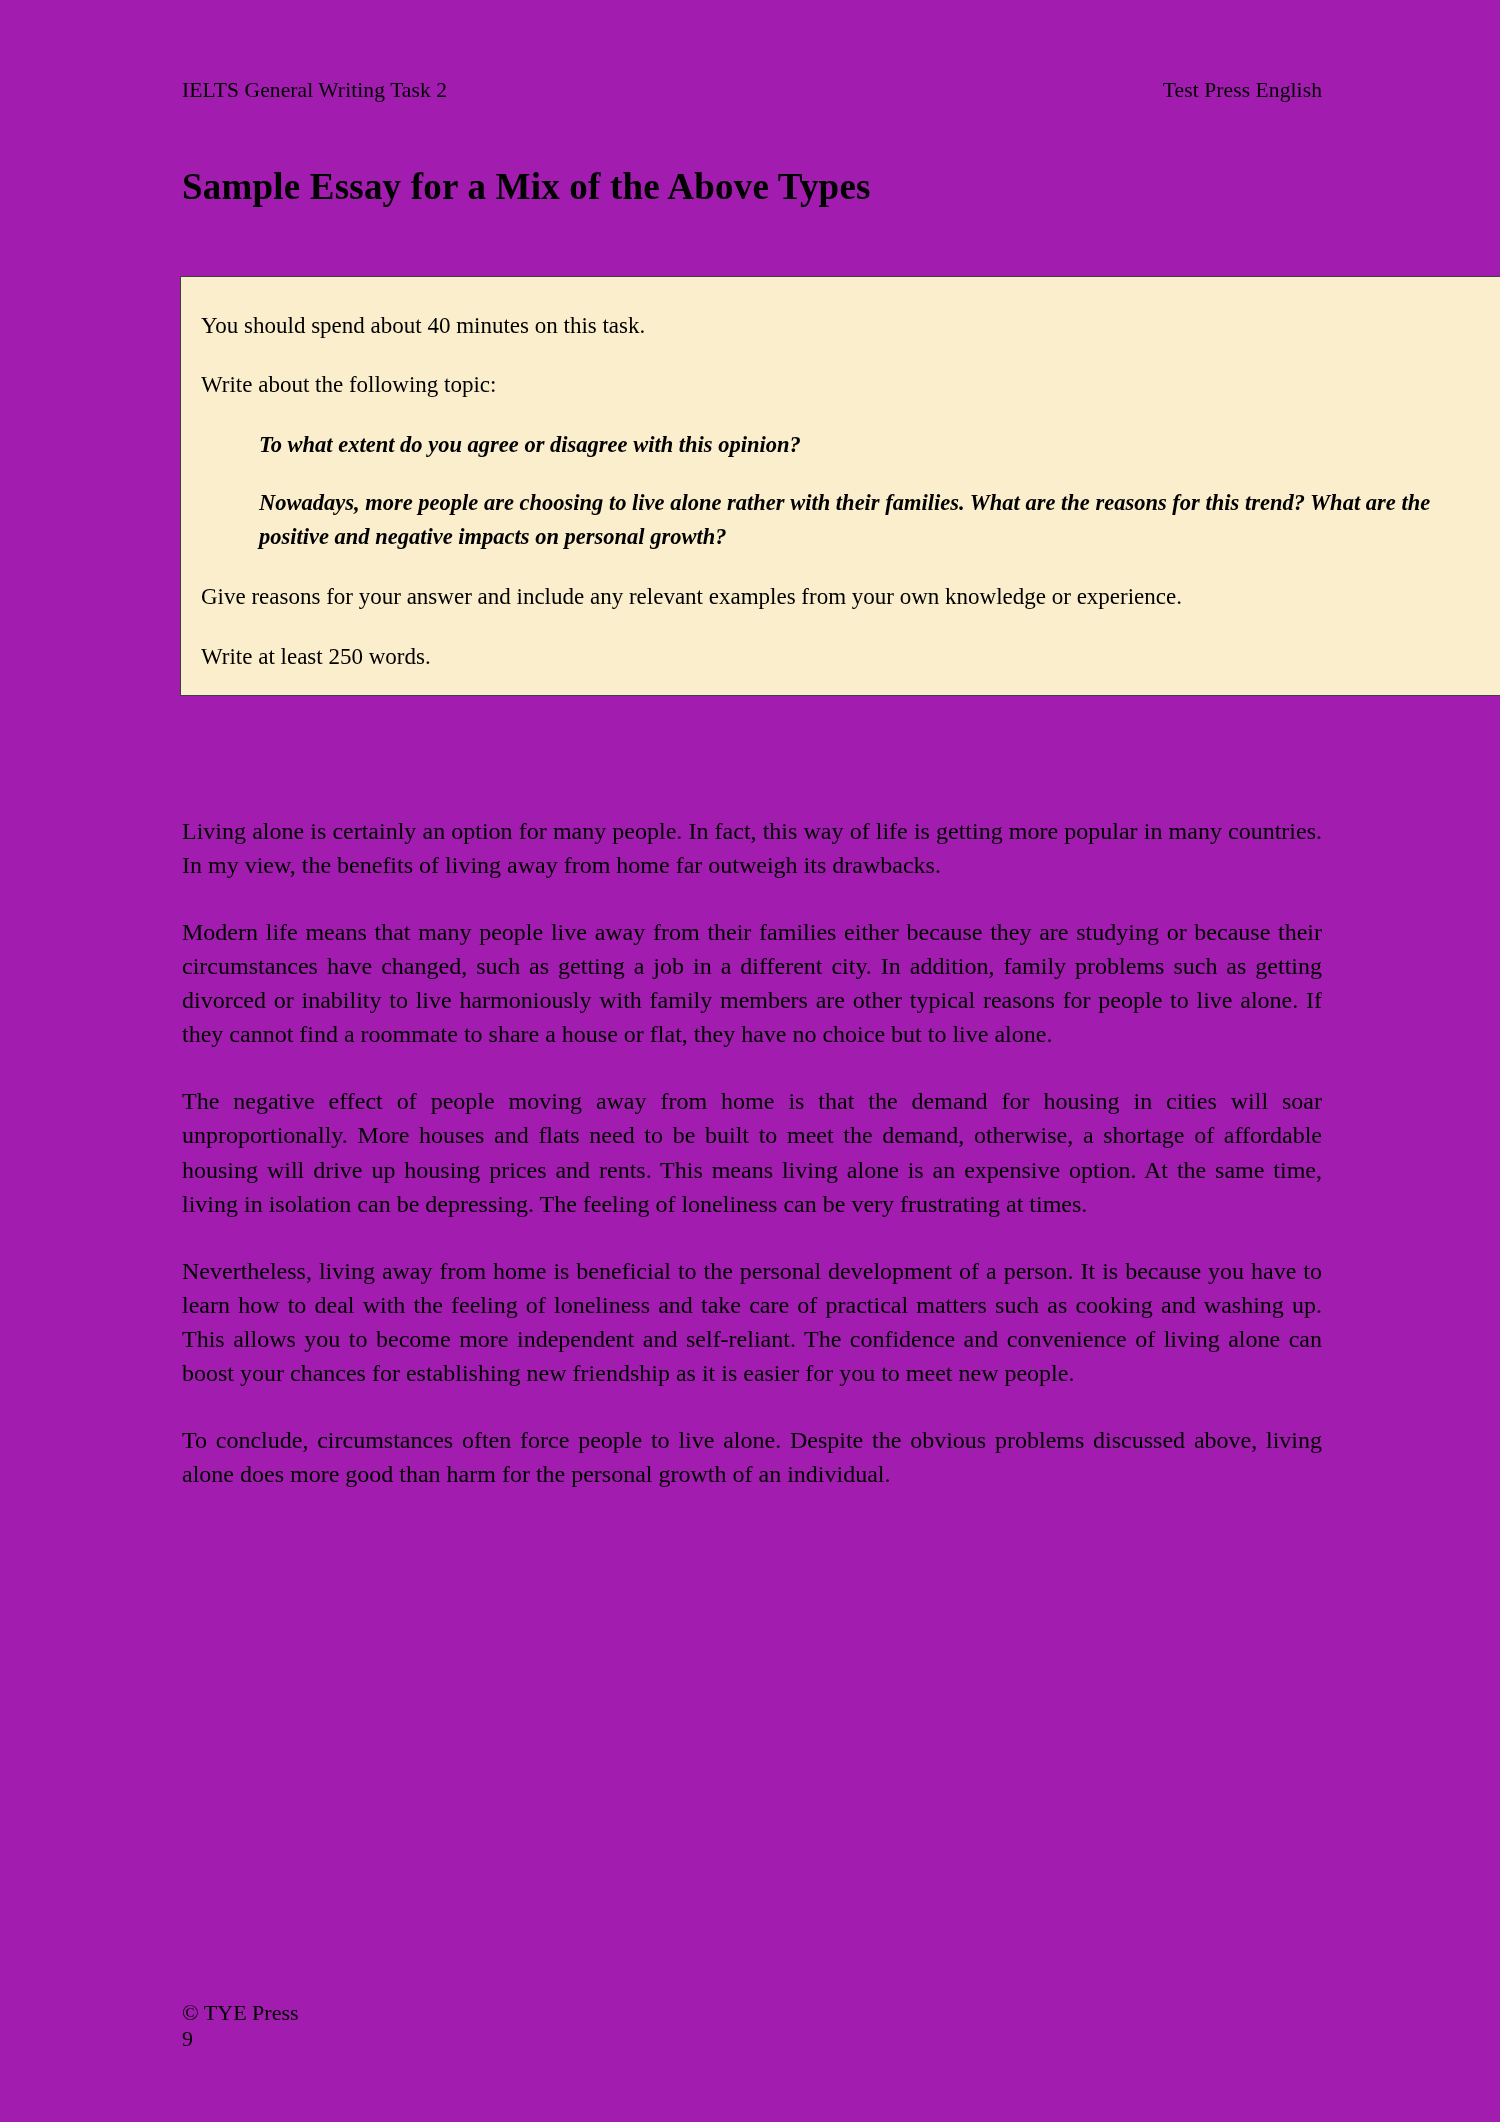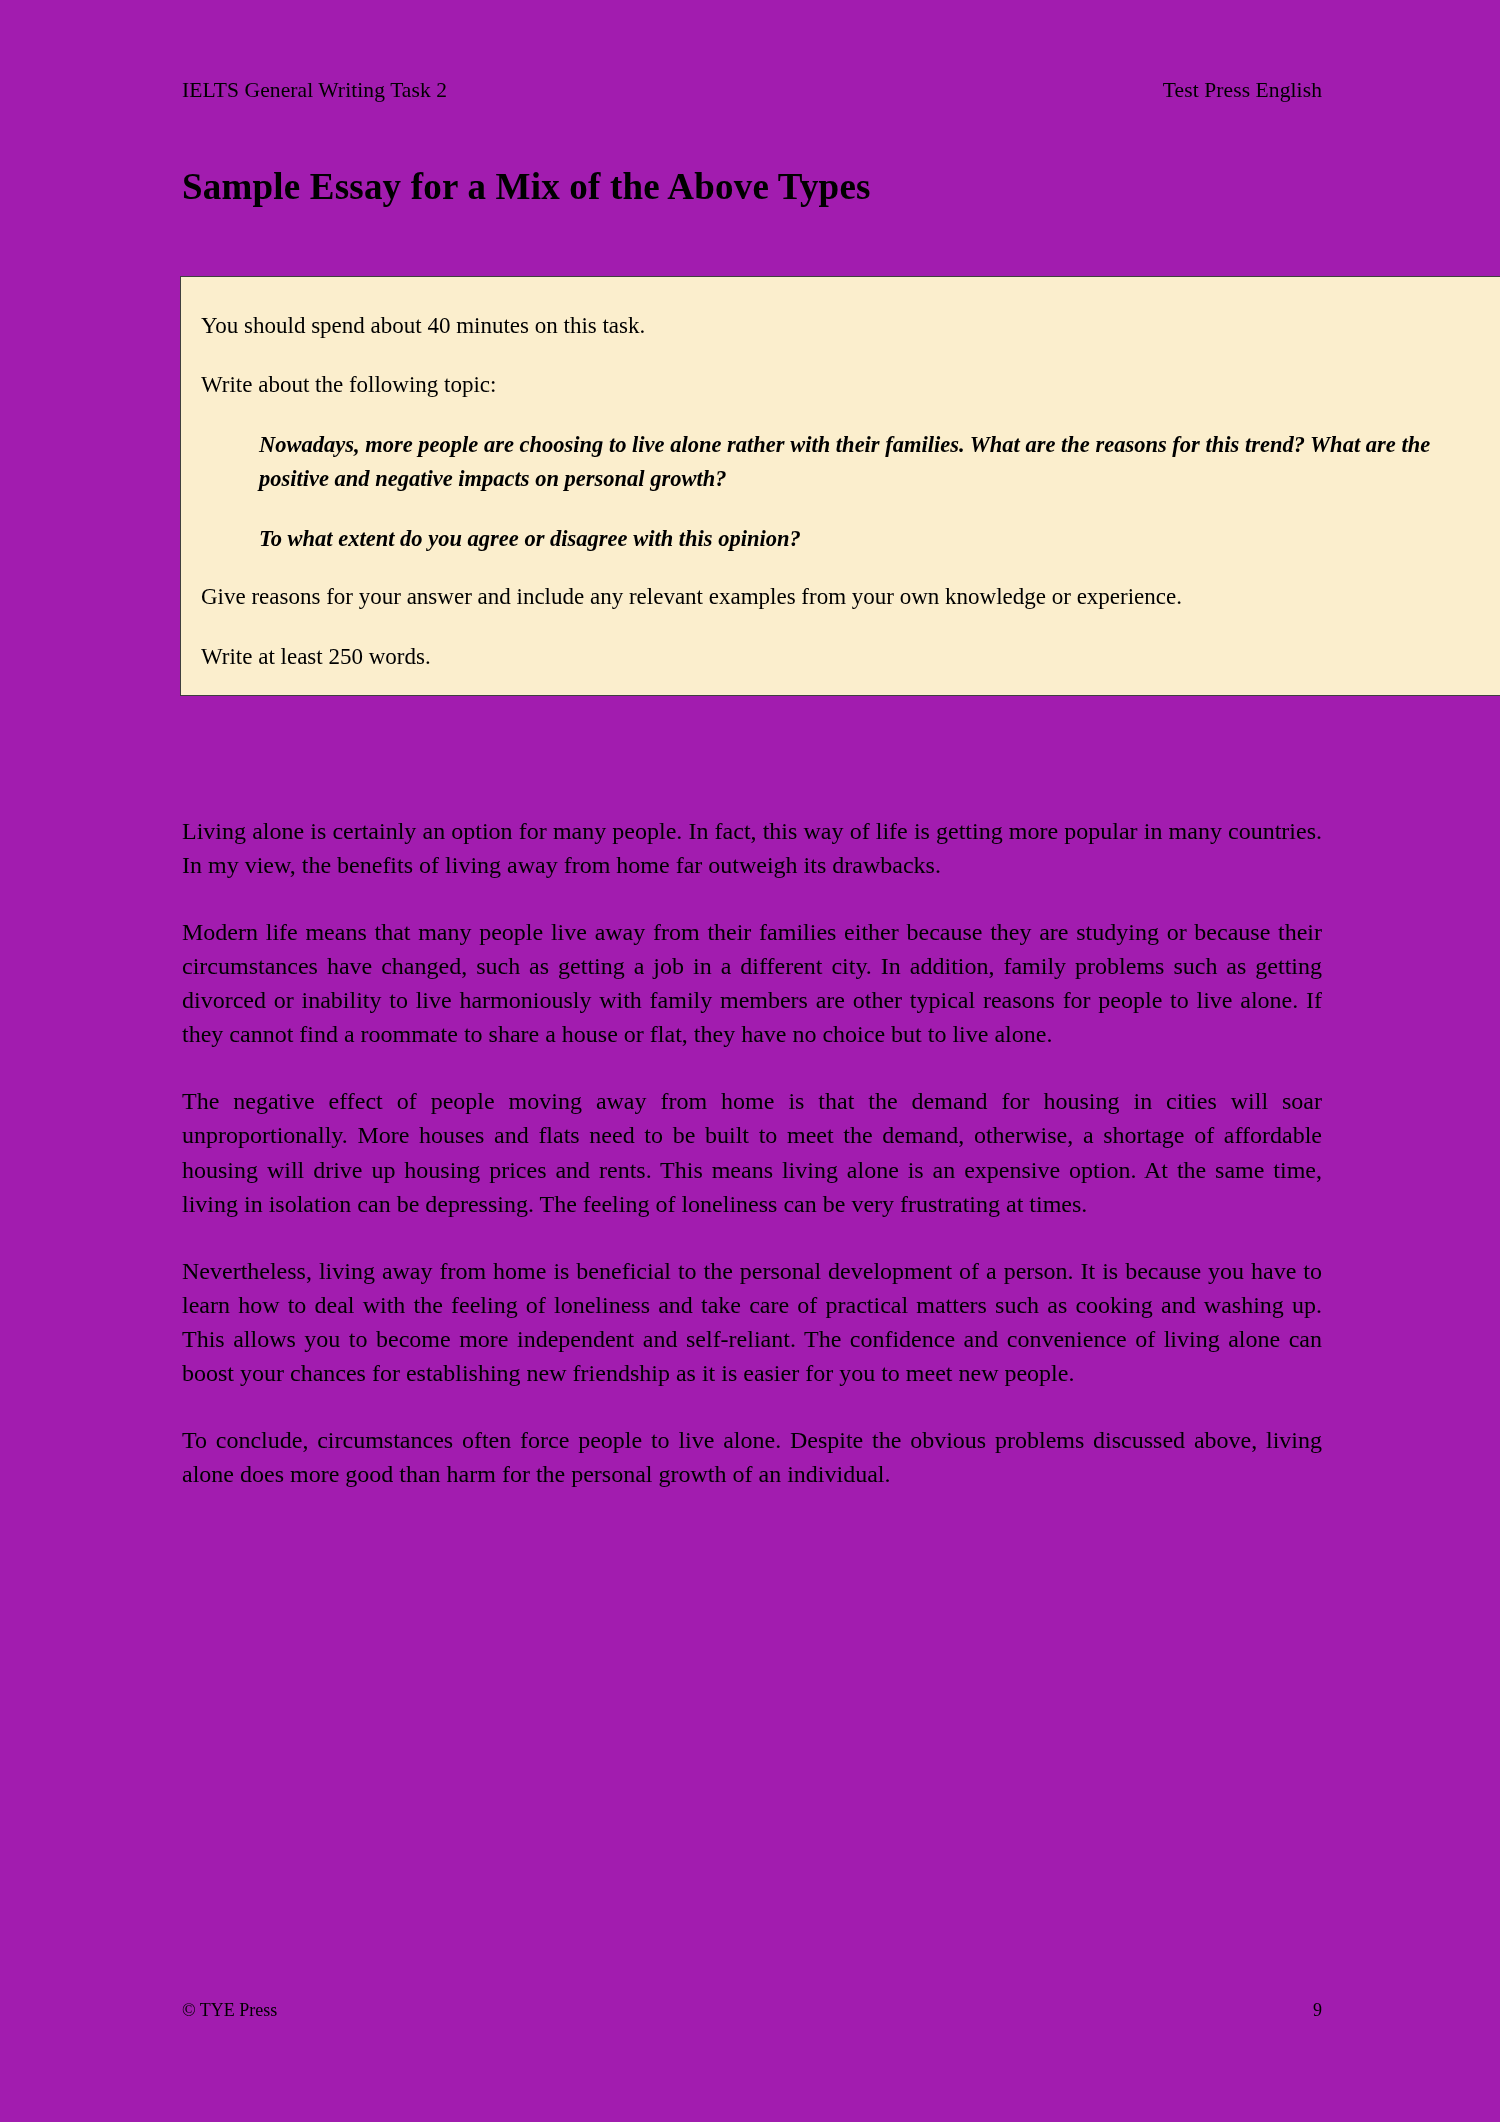--- a/index.html
+++ b/index.html
@@ -75,42 +75,43 @@
   }
   .essay p:last-child { margin-bottom: 1px; }
   .footer {
     position: absolute;
     left: 182px;
     right: 178px;
     top: 2000px;
     display: flex;
     justify-content: space-between;
     align-items: baseline;
-    font-size: 18px;
+    font-size: 22px;
+    flex-direction: column;
   }
 </style>
 </head>
 <body>
 
 <div class="page">
 
   <div class="content">
 
     <div class="running-head">
       <span>IELTS General Writing Task 2</span>
       <span>Test Press English</span>
     </div>
 
     <h1 class="doc-title">Sample Essay for a Mix of the Above Types</h1>
 
     <div class="task-box">
       <p class="task-line">You should spend about 40 minutes on this task.</p>
       <p class="task-line">Write about the following topic:</p>
+      <p class="prompt second">To what extent do you agree or disagree with this opinion?</p>
       <p class="prompt">Nowadays, more people are choosing to live alone rather with their families. What are the reasons for this trend? What are the positive and negative impacts on personal growth?</p>
-      <p class="prompt second">To what extent do you agree or disagree with this opinion?</p>
       <p class="task-line">Give reasons for your answer and include any relevant examples from your own knowledge or experience.</p>
       <p class="task-line last">Write at least 250 words.</p>
     </div>
 
     <div class="essay">
       <p>Living alone is certainly an option for many people. In fact, this way of life is getting more popular in many countries. In my view, the benefits of living away from home far outweigh its drawbacks.</p>
       <p>Modern life means that many people live away from their families either because they are studying or because their circumstances have changed, such as getting a job in a different city. In addition, family problems such as getting divorced or inability to live harmoniously with family members are other typical reasons for people to live alone. If they cannot find a roommate to share a house or flat, they have no choice but to live alone.</p>
       <p>The negative effect of people moving away from home is that the demand for housing in cities will soar unproportionally. More houses and flats need to be built to meet the demand, otherwise, a shortage of affordable housing will drive up housing prices and rents. This means living alone is an expensive option. At the same time, living in isolation can be depressing. The feeling of loneliness can be very frustrating at times.</p>
       <p>Nevertheless, living away from home is beneficial to the personal development of a person. It is because you have to learn how to deal with the feeling of loneliness and take care of practical matters such as cooking and washing up. This allows you to become more independent and self-reliant. The confidence and convenience of living alone can boost your chances for establishing new friendship as it is easier for you to meet new people.</p>
       <p>To conclude, circumstances often force people to live alone. Despite the obvious problems discussed above, living alone does more good than harm for the personal growth of an individual.</p>

